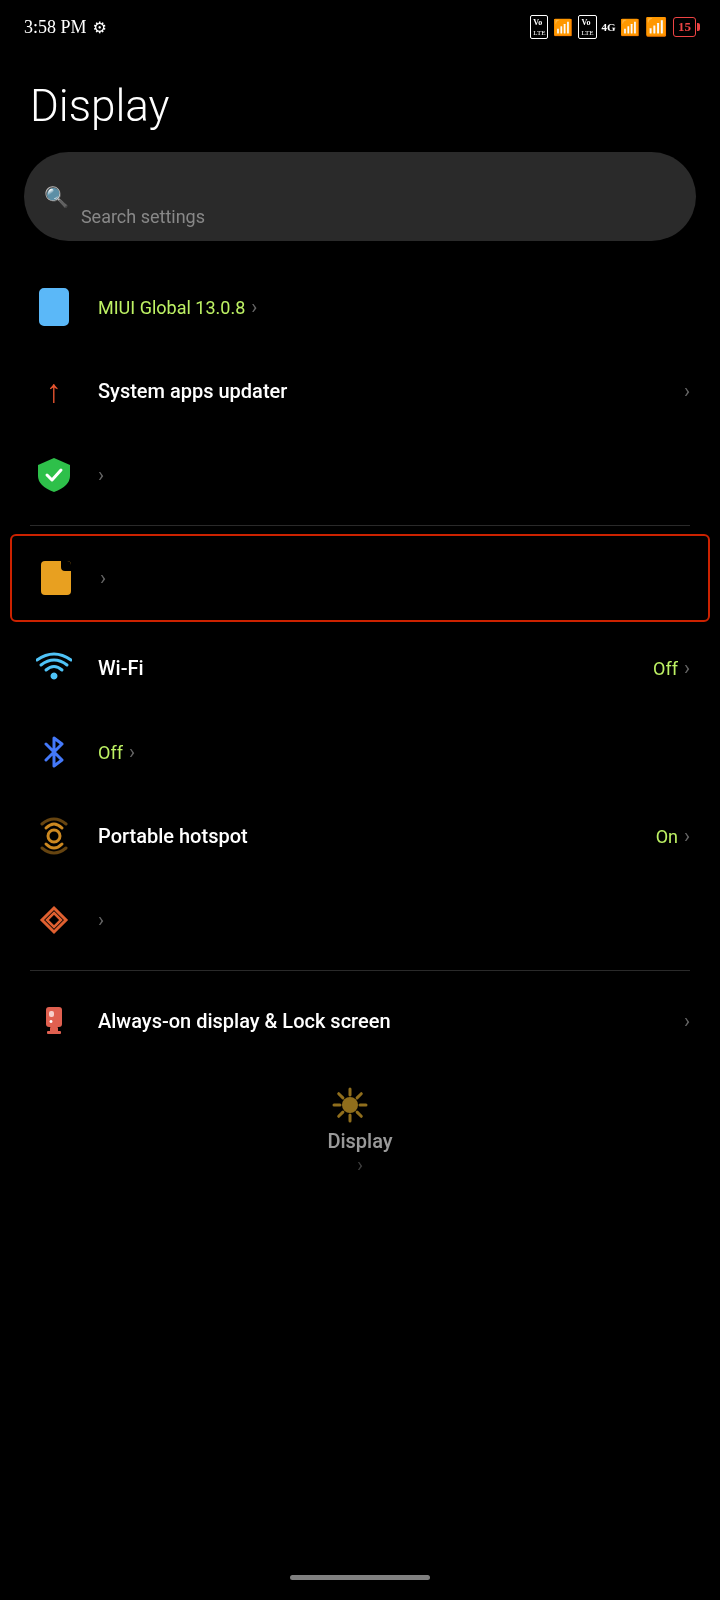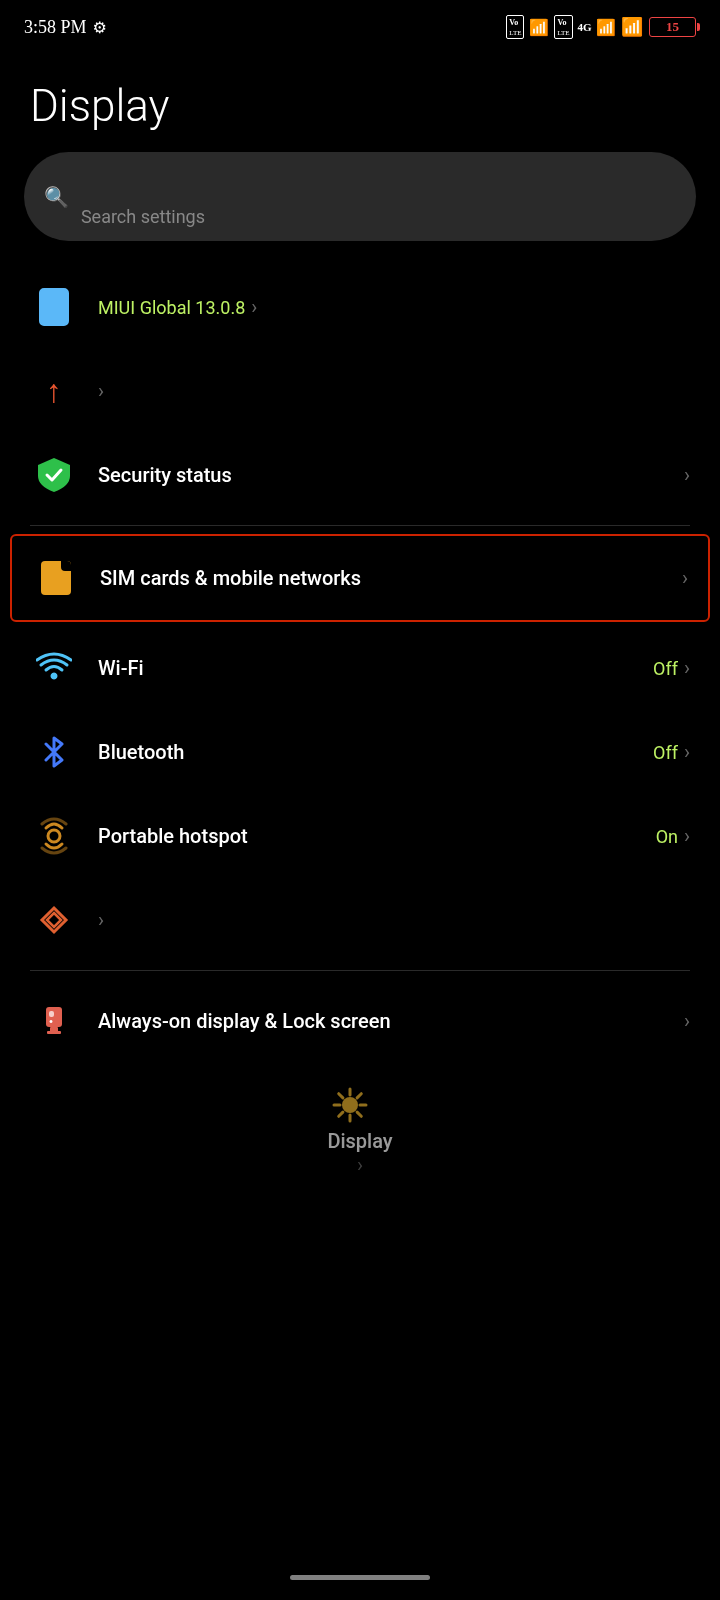--- a/index.html
+++ b/index.html
@@ -35,21 +35,21 @@
       align-items: center;
       gap: 5px;
       font-size: 13px;
       color: #fff;
     }
     .battery-box {
       display: flex;
       align-items: center;
       border: 1.5px solid #e44;
       border-radius: 3px;
-      padding: 1px 16px;
+      padding: 1px 4px;
       color: #e44;
       font-size: 13px;
       font-weight: bold;
       position: relative;
     }
     .battery-box::after {
       content: '';
       position: absolute;
       right: -5px;
       top: 50%;
@@ -221,49 +221,46 @@
     <div class="item-right">
       <span class="item-value">MIUI Global 13.0.8</span>
       <span class="chevron">›</span>
     </div>
   </div>
 
   <div class="settings-item">
     <div class="item-icon icon-none" style="font-size:32px;">
       <span style="color:#e85530;">↑</span>
     </div>
+    <div class="item-content">
+      <span class="item-label">System apps updater</span>
+    </div>
     <div class="item-right">
       <span class="chevron">›</span>
     </div>
   </div>
 
   <div class="settings-item">
     <div class="item-icon icon-none" style="font-size:30px;">
 
       <svg width="36" height="38" viewBox="0 0 36 38">
         <path d="M18 2 L34 9 L34 20 Q34 30 18 36 Q2 30 2 20 L2 9 Z" fill="#2ec04a"></path>
         <polyline points="11,19 16,24 25,14" stroke="#fff" stroke-width="3" fill="none" stroke-linecap="round" stroke-linejoin="round"></polyline>
       </svg>
     </div>
-    <div class="item-content">
-      <span class="item-label">Security status</span>
-    </div>
     <div class="item-right">
       <span class="chevron">›</span>
     </div>
   </div>
 
   <div class="divider"></div>
 
   <div class="settings-item highlighted">
     <div class="item-icon icon-none">
       <div class="sim-icon"></div>
-    </div>
-    <div class="item-content">
-      <span class="item-label">SIM cards &amp; mobile networks</span>
     </div>
     <div class="item-right">
       <span class="chevron">›</span>
     </div>
   </div>
 
   <div class="settings-item">
     <div class="item-icon icon-none">
       <svg width="36" height="36" viewBox="0 0 36 36">
         <path d="M18 28 A2 2 0 1 1 18.01 28" stroke="#4fc3f7" stroke-width="3" fill="#4fc3f7"></path>
@@ -279,23 +276,20 @@
       <span class="item-value">Off</span>
       <span class="chevron">›</span>
     </div>
   </div>
 
   <div class="settings-item">
     <div class="item-icon icon-none">
       <svg width="36" height="36" viewBox="0 0 36 36">
         <polyline points="10,10 26,26 18,32 18,4 26,10 10,26" stroke="#4479fa" stroke-width="3" fill="none" stroke-linecap="round" stroke-linejoin="round"></polyline>
       </svg>
-    </div>
-    <div class="item-content">
-      <span class="item-label">Bluetooth</span>
     </div>
     <div class="item-right">
       <span class="item-value">Off</span>
       <span class="chevron">›</span>
     </div>
   </div>
 
   <div class="settings-item">
     <div class="item-icon icon-none">
       <svg width="40" height="40" viewBox="0 0 40 40">

